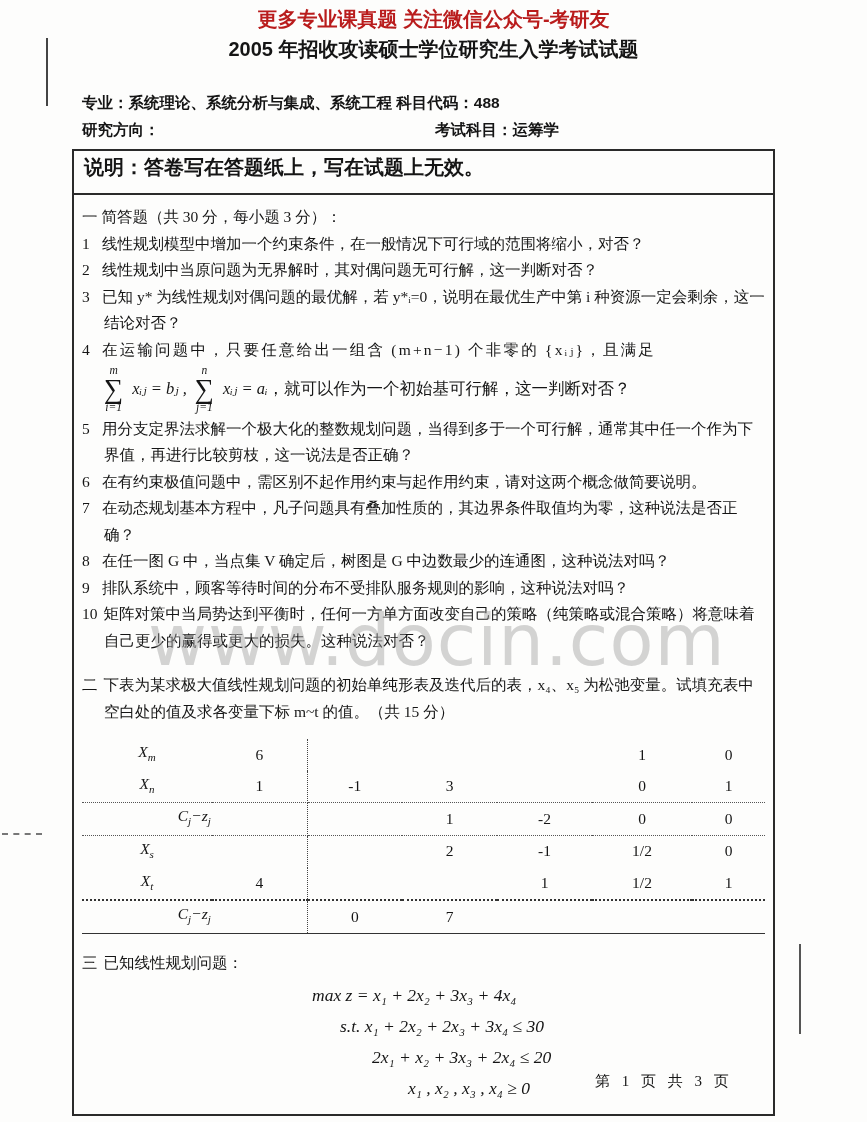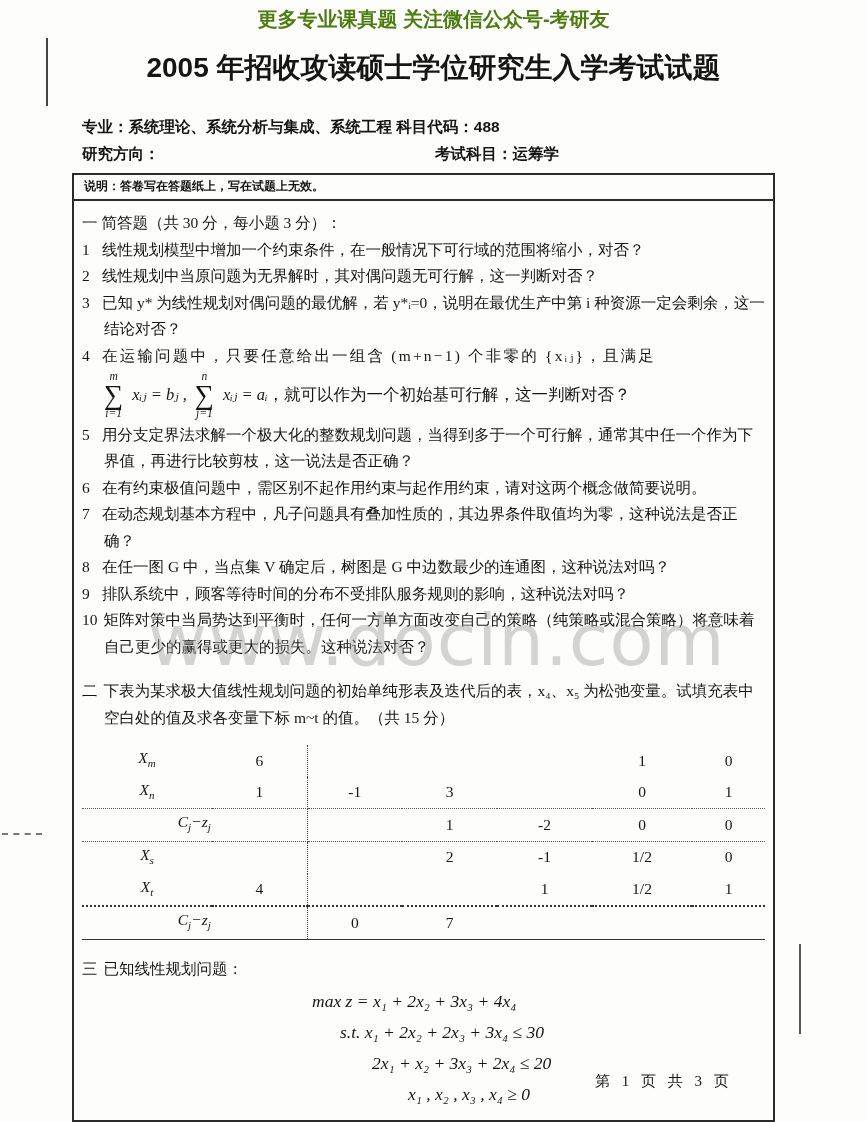--- a/index.html
+++ b/index.html
@@ -8,31 +8,31 @@
     position:relative; width:867px; height:1122px; margin:0 auto;
     background:#fdfdfc; color:#151515; overflow:hidden;
     font-family:"Liberation Serif","DejaVu Serif",serif;
   }
   .banner {
     padding-top:6px; text-align:center; font-weight:bold; font-size:20px;
     font-family:"Liberation Sans","DejaVu Sans",sans-serif;
   }
   .uni { text-align:center; font-weight:bold; font-size:16px; margin-top:2px;
          font-family:"Liberation Sans","DejaVu Sans",sans-serif; }
-  .title { text-align:center; font-weight:bold; font-size:28px; margin-top:16px;
+  .title { text-align:center; font-weight:bold; font-size:20px; margin-top:3px;
            font-family:"Liberation Sans","DejaVu Sans",sans-serif; }
   .meta { margin:26px 0 0 82px; font-weight:bold; font-size:15.5px;
           font-family:"Liberation Sans","DejaVu Sans",sans-serif; line-height:27px; }
   .meta .row2-left { display:inline-block; width:353px; }
   .box {
     margin:6px 0 0 72px; width:703px; border:2px solid #2a2a2a;
   }
   .notice {
-    padding:3px 8px 4px 10px; border-bottom:2px solid #2a2a2a;
-    font-weight:bold; font-size:12px;
+    padding:3px 8px 12px 10px; border-bottom:2px solid #2a2a2a;
+    font-weight:bold; font-size:20px;
     font-family:"Liberation Sans","DejaVu Sans",sans-serif;
   }
   .content { padding:8px 8px 6px 8px; font-size:15.5px; line-height:26.5px; }
   .q { padding-left:22px; text-indent:-22px; }
   .qnum { display:inline-block; min-width:14px; text-indent:0; margin-right:6px; }
   .sec-head { margin-top:1px; }
   .spread { letter-spacing:2.2px; }
   .formula-row { display:flex; align-items:center; margin:2px 0 2px 14px;
                  font-style:italic; font-size:16.5px; }
   .sum { display:inline-flex; flex-direction:column; align-items:center;
@@ -72,21 +72,21 @@
 </style>
 </head>
 <body>
 
 <div class="page">
 
   <div class="artifact-v1"></div>
   <div class="artifact-v2"></div>
   <div class="artifact-d1"></div>
 
-  <div class="banner" style="color:#4d7c0f">更多专业课真题 关注微信公众号-考研友</div>
+  <div class="banner" style="color:#b91c1c">更多专业课真题 关注微信公众号-考研友</div>
   <div class="title">2005 年招收攻读硕士学位研究生入学考试试题</div>
 
   <div class="meta">
     <div><span>专业：</span><span>系统理论、系统分析与集成、系统工程</span> <span>科目代码：</span><span>488</span></div>
     <div><span class="row2-left">研究方向：</span><span>考试科目：</span><span>运筹学</span></div>
   </div>
 
   <div class="box">
     <div class="notice">说明：答卷写在答题纸上，写在试题上无效。</div>
 

